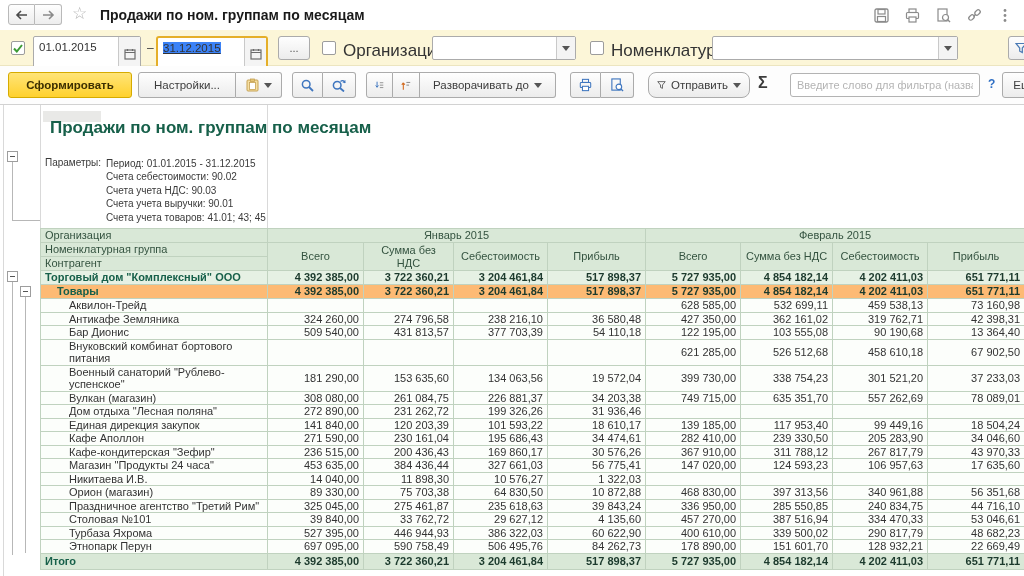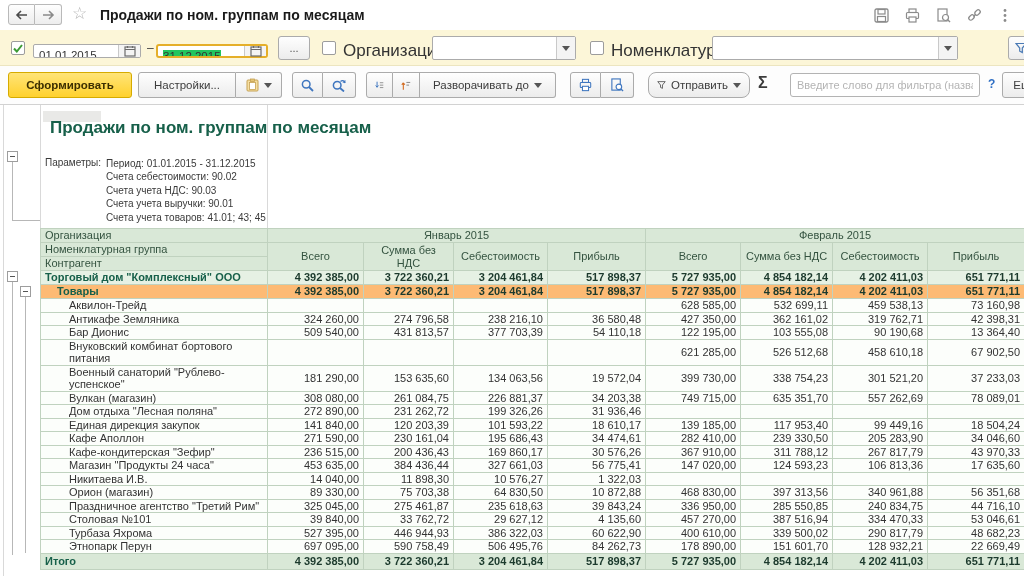--- a/index.html
+++ b/index.html
@@ -16,24 +16,24 @@
   .navbtn:last-child  { border-radius:0 3px 3px 0; border-left:none; }
   .star { position:absolute; left:72px; top:3px; font-size:17px; color:#b5b5b5; cursor:pointer; }
   .wtitle { position:absolute; left:100px; top:7px; font-size:14px; font-weight:bold; color:#1a1a1a; white-space:nowrap; }
   .hdr-icons { position:absolute; right:10px; top:6px; display:flex; gap:13px; }
   .icbtn { width:18px; height:18px; display:flex; align-items:center; justify-content:center; cursor:pointer; background:none; border:none; }
 
   
   .row2 { position:absolute; left:0; top:30px; width:1024px; height:36px; background:#fcf6d8; border-bottom:1px solid #ece5c0; }
   .cb { position:absolute; width:14px; height:14px; background:#fff; border:1px solid #9c9c9c; border-radius:2px;
         display:flex; align-items:center; justify-content:center; cursor:pointer; }
-  .fld { position:absolute; top:14px; height:14px; background:#fff; border:1px solid #ababab; border-radius:2px; display:flex; align-items:stretch; }
+  .fld { position:absolute; top:6px; height:36px; background:#fff; border:1px solid #ababab; border-radius:2px; display:flex; align-items:stretch; }
   .fld .val { flex:1; font-size:11.5px; padding:4px 4px 0 5px; white-space:nowrap; overflow:hidden; }
   .fld.focused { border:2px solid #e5af29; border-radius:3px; }
-  .fld .selected { background:#22c55e; }
+  .fld .selected { background:#3b82f6;text-decoration:underline; }
   .calbtn { width:22px; border-left:1px solid #c9c9c9; background:#f4f4f4; display:flex; align-items:center; justify-content:center; cursor:pointer; }
   .dash { position:absolute; top:11px; font-size:12px; color:#444; }
   .smallbtn { position:absolute; top:6px; height:24px; border:1px solid #ababab; border-radius:3px;
               background:linear-gradient(#fefefe,#ececec); font-size:11px; color:#555; cursor:pointer; }
   .flabel { position:absolute; top:11px; font-size:17px; color:#333; white-space:nowrap; }
   .combo { position:absolute; top:6px; height:24px; background:#fff; border:1px solid #ababab; border-radius:2px; display:flex; }
   .combo .cval { flex:1; }
   .combo .dropbtn { width:19px; border-left:1px solid #c9c9c9; background:#f4f4f4; display:flex; align-items:center; justify-content:center; cursor:pointer; }
   .tri-down { width:0; height:0; border-left:4px solid transparent; border-right:4px solid transparent; border-top:5px solid #555; }
 
@@ -454,21 +454,21 @@
             <td class="c-num">43 970,33</td>
           </tr>
           <tr class="r-detail">
             <td class="c-name">Магазин "Продукты 24 часа"</td>
             <td class="c-num">453 635,00</td>
             <td class="c-num">384 436,44</td>
             <td class="c-num">327 661,03</td>
             <td class="c-num">56 775,41</td>
             <td class="c-num">147 020,00</td>
             <td class="c-num">124 593,23</td>
-            <td class="c-num">106 813,36</td>
+            <td class="c-num">106 957,63</td>
             <td class="c-num">17 635,60</td>
           </tr>
           <tr class="r-detail">
             <td class="c-name">Никитаева И.В.</td>
             <td class="c-num">14 040,00</td>
             <td class="c-num">11 898,30</td>
             <td class="c-num">10 576,27</td>
             <td class="c-num">1 322,03</td>
             <td class="c-num"></td>
             <td class="c-num"></td>

